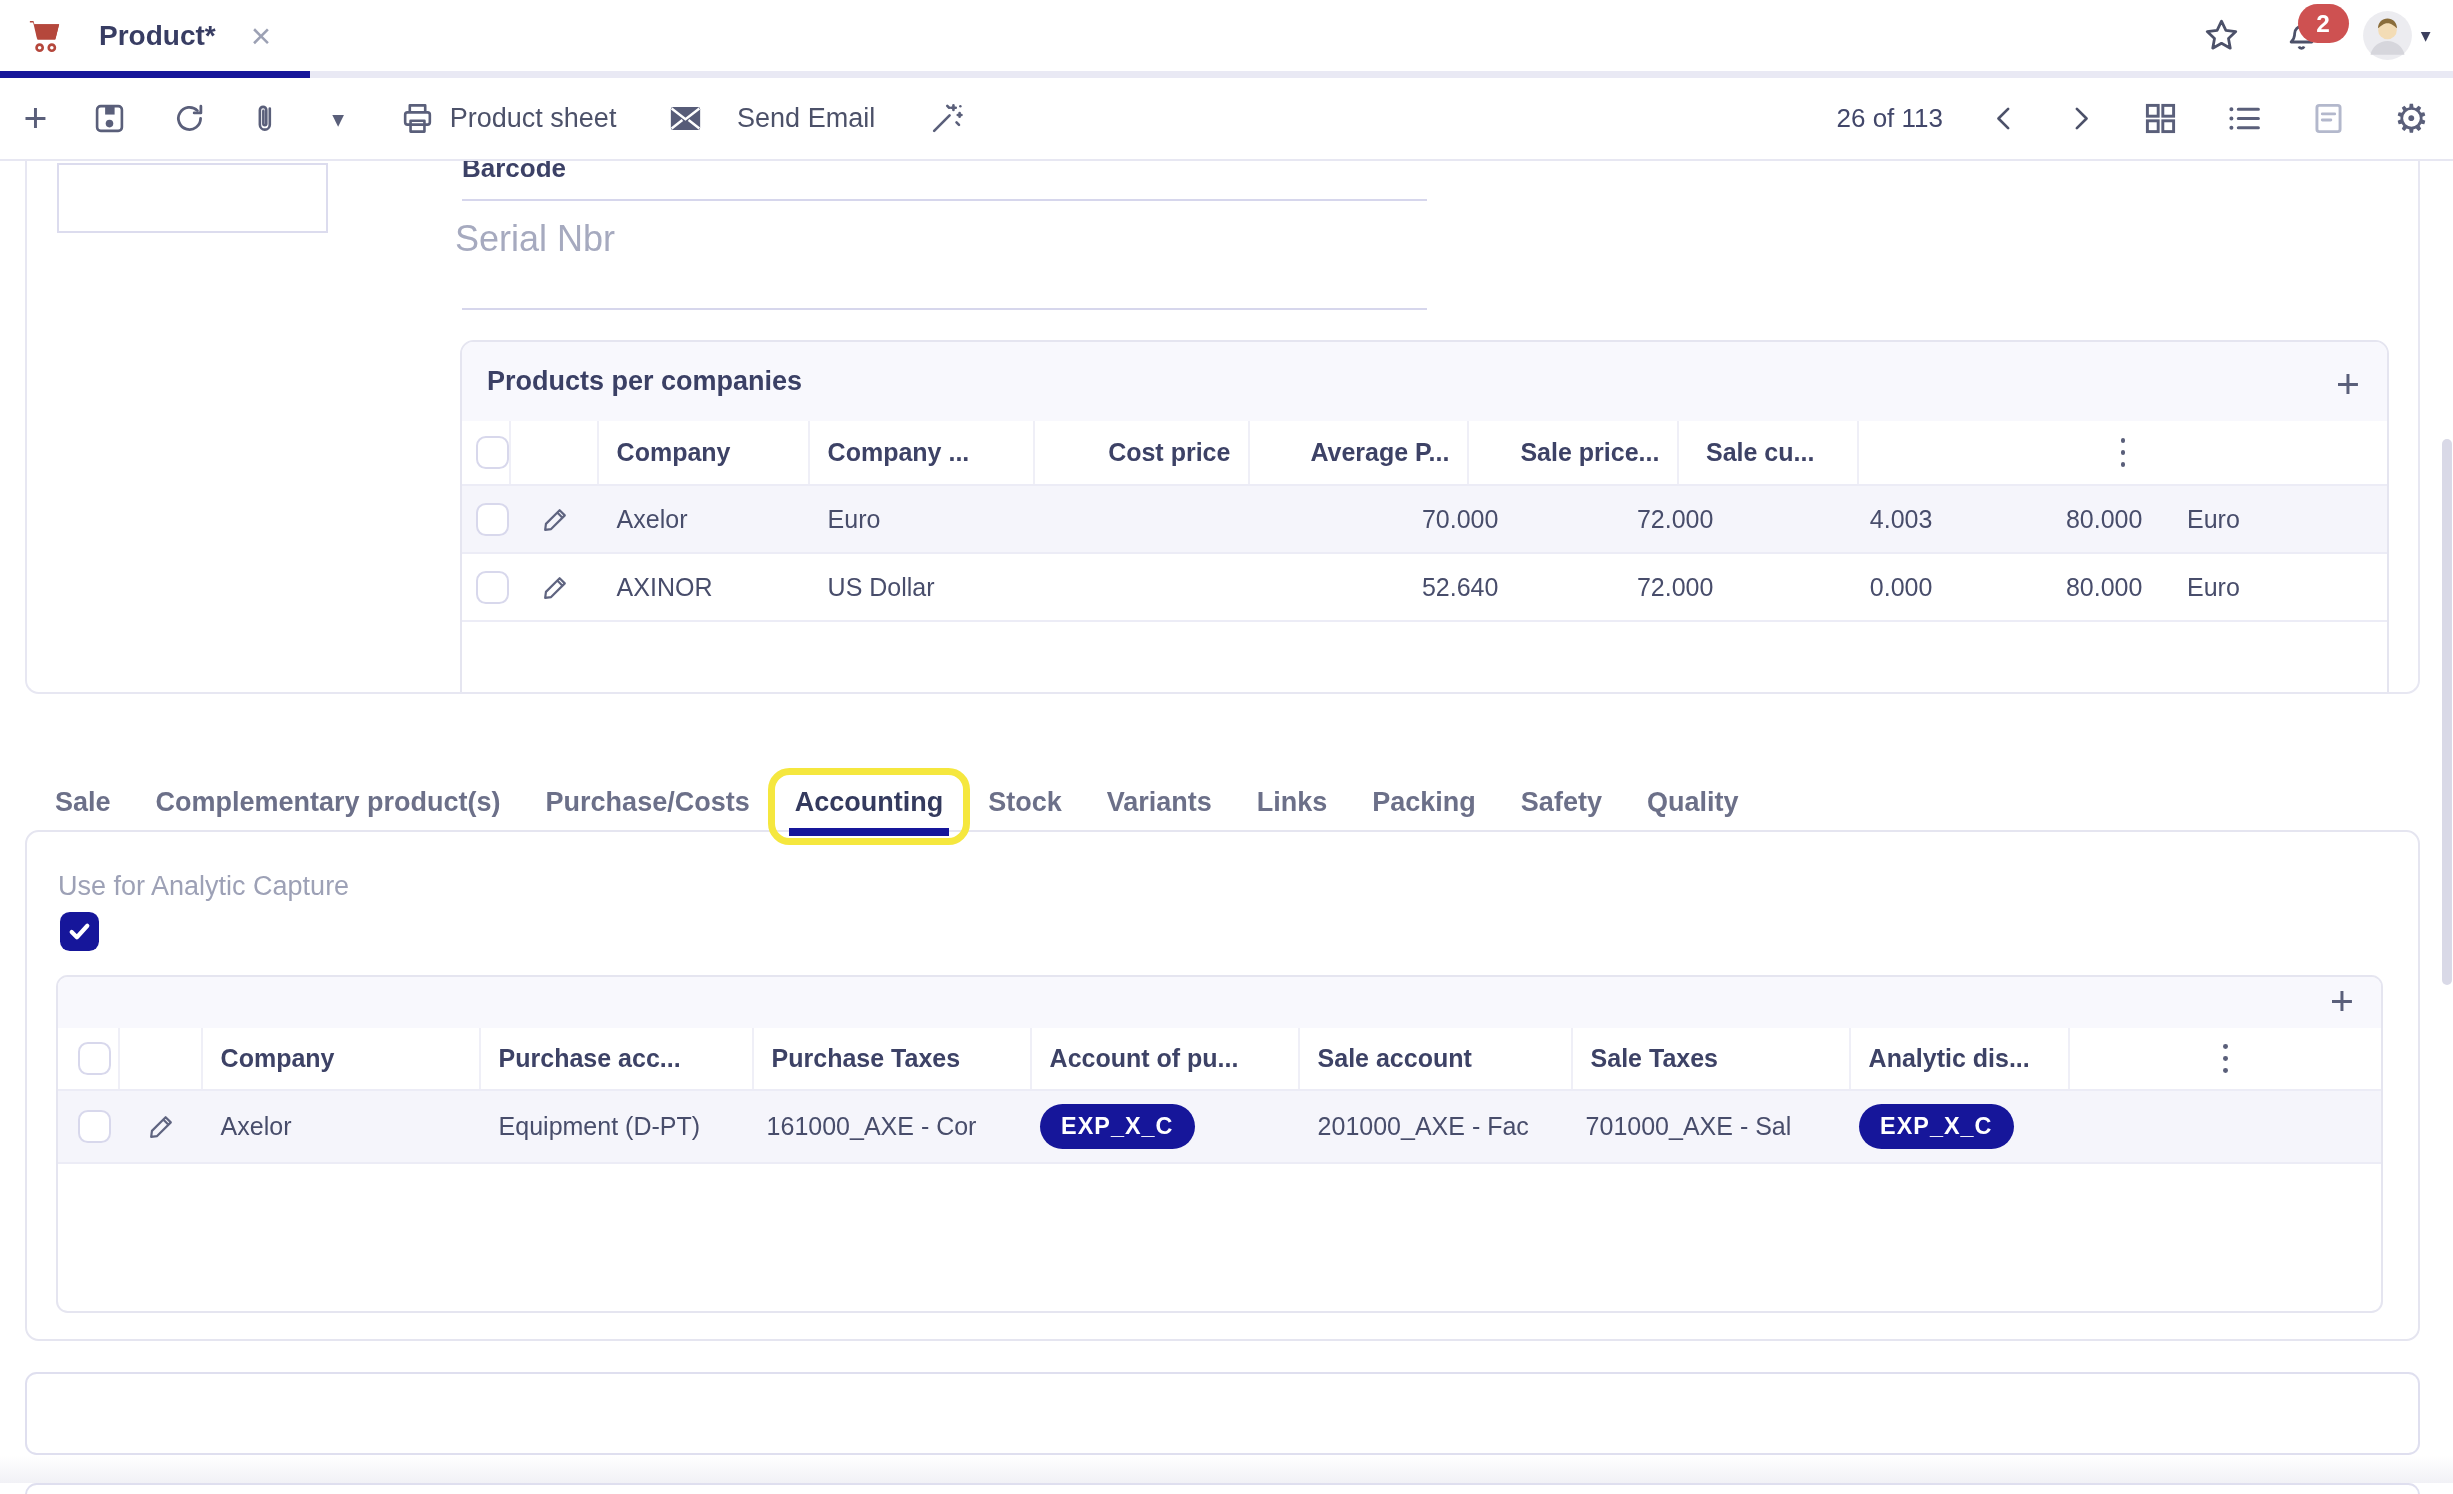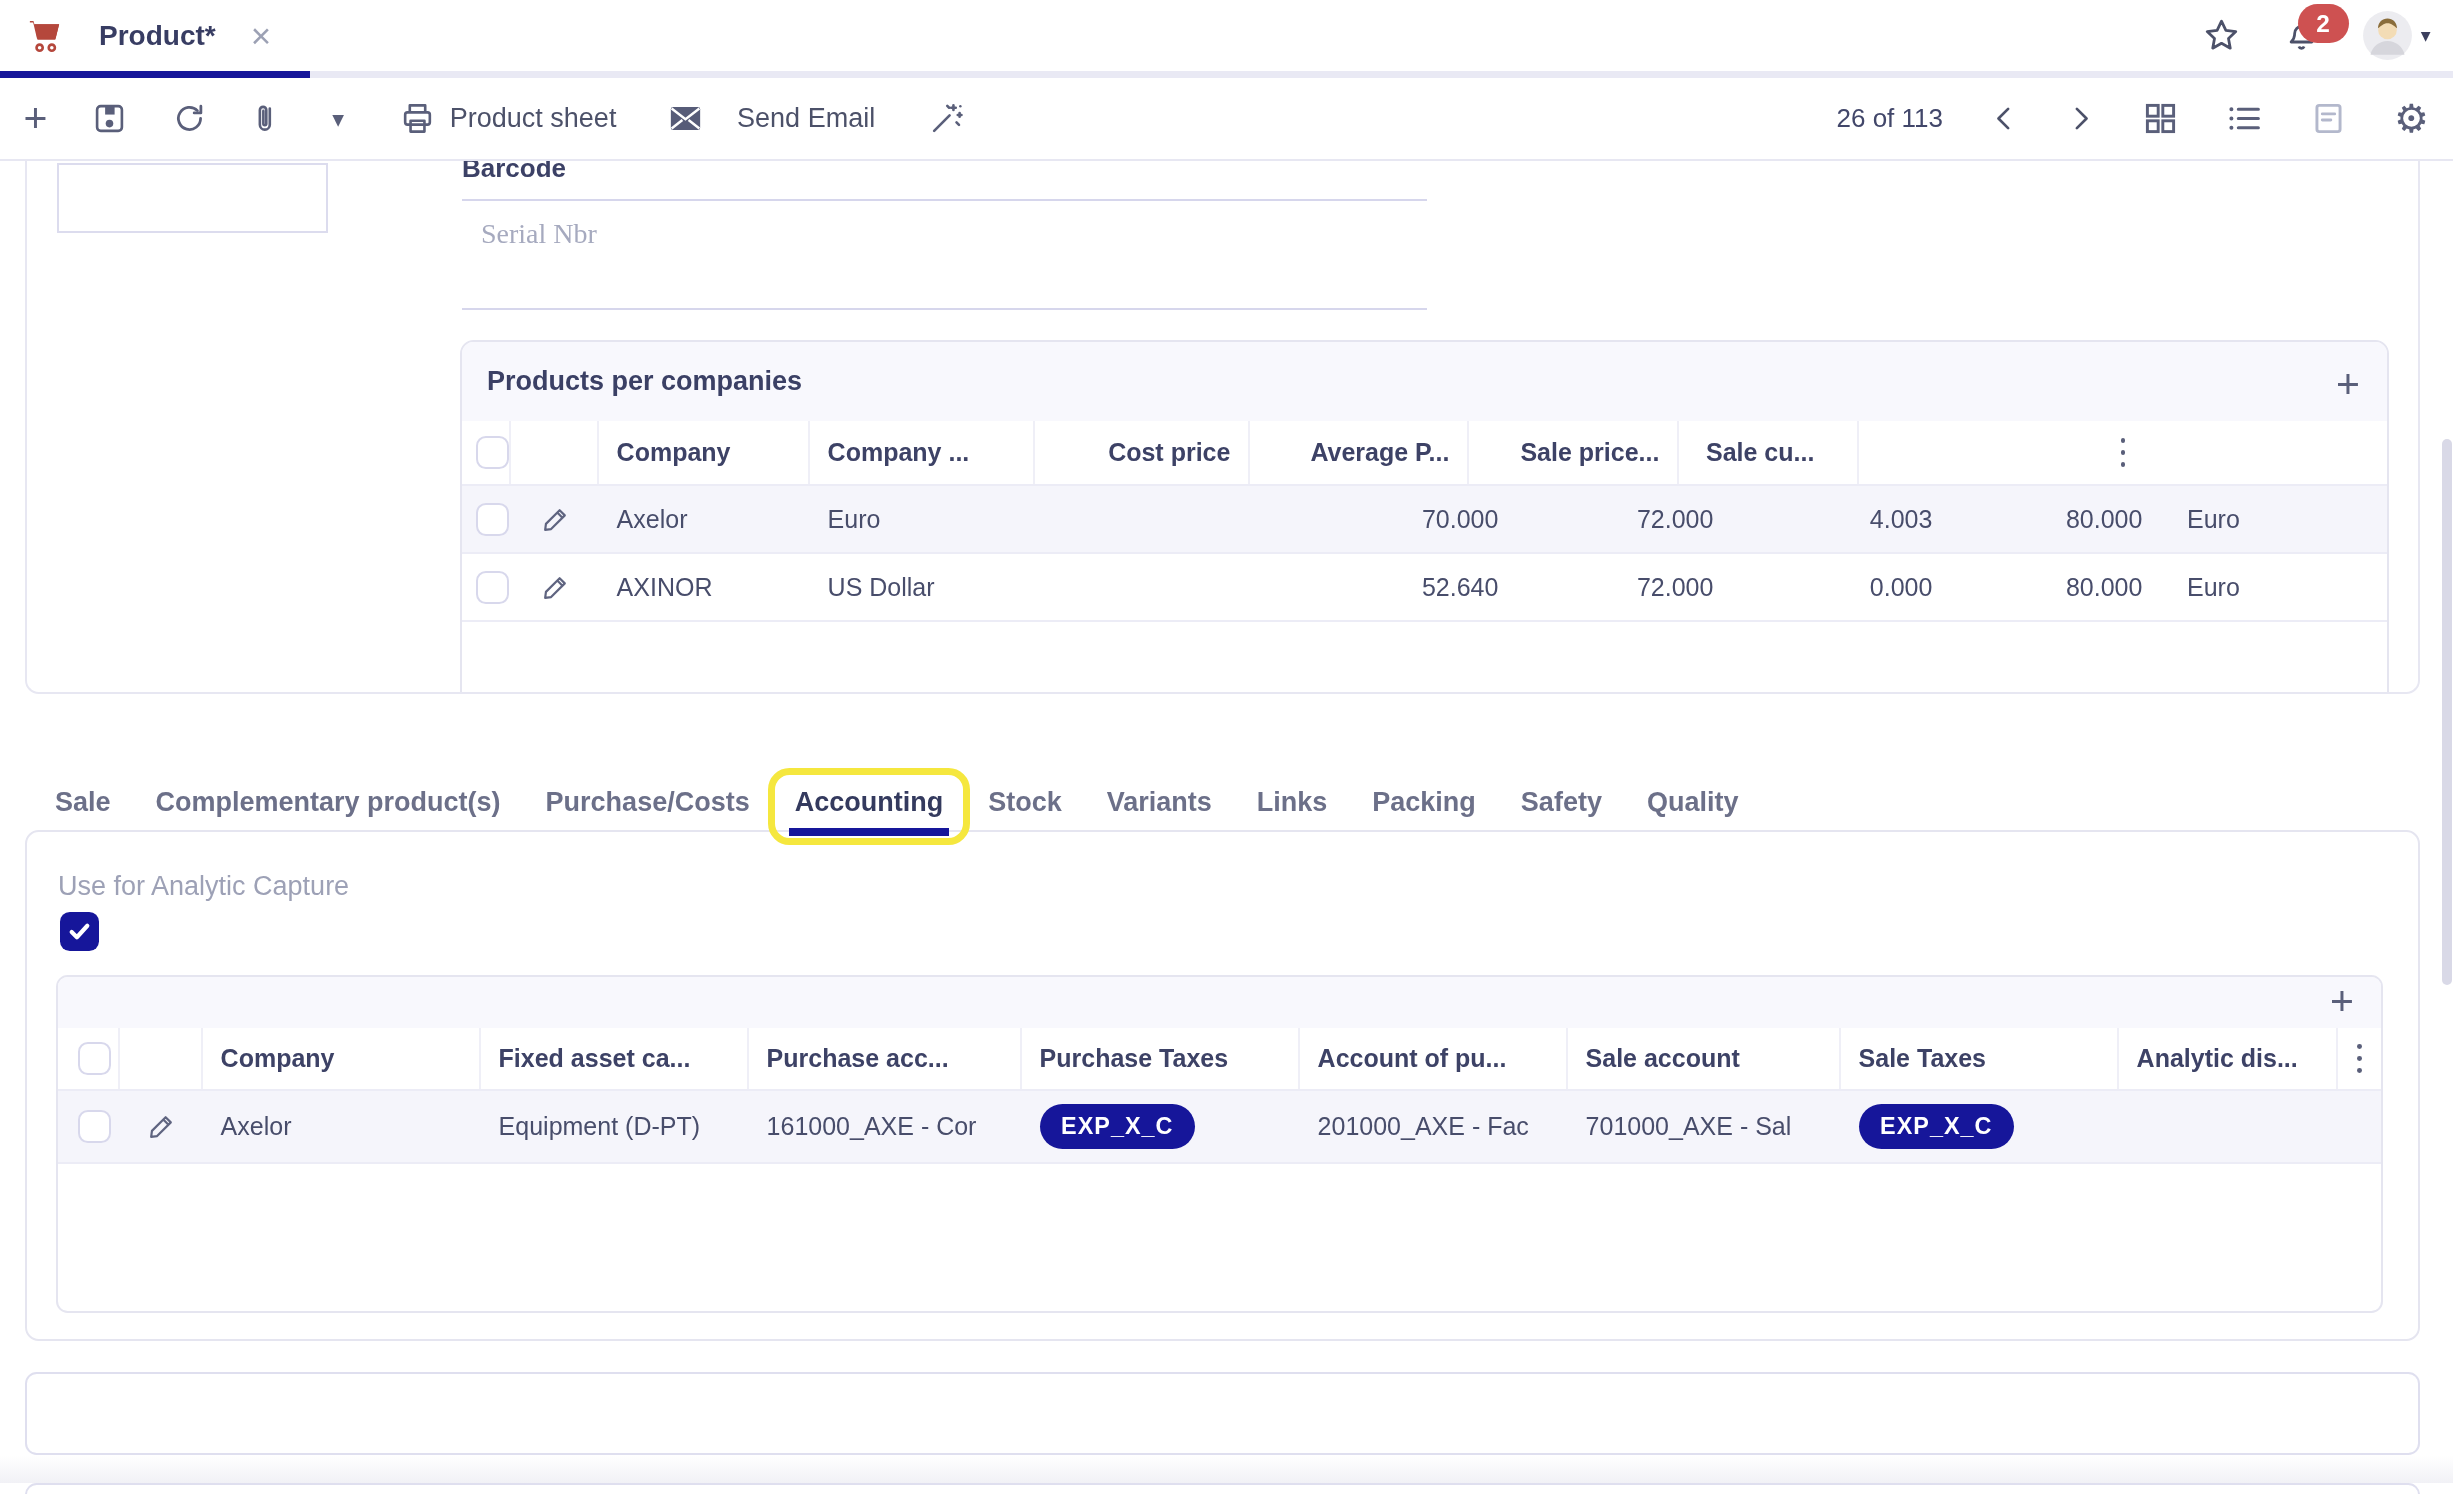--- a/index.html
+++ b/index.html
@@ -34,21 +34,21 @@
   .gear-glyph { font-size:39px; color:#5a5f7a; line-height:1; }
 
   
   .form-panel { position:absolute; left:25px; top:161px; width:2395px; height:533px;
     border-left:2px solid #e7e7f2; border-right:2px solid #e7e7f2; border-bottom:2px solid #e7e7f2;
     border-radius:0 0 13.7px 13.7px; overflow:hidden; background:#fff; }
   .thumb-box { position:absolute; left:30px; top:2px; width:271px; height:70px;
     border:2px solid #dcdcee; background:#fff; }
   .barcode-label { position:absolute; left:435px; top:-7.8px; font-size:26px; font-weight:bold; color:#3c4166; }
   .field-line1 { position:absolute; left:435px; top:38px; width:965px; height:2px; background:#d6d6ec; }
-  .serial-ph { position:absolute; left:454px; top:57px; font-size:28px; color:#a6aabf;font-family:Liberation Serif, serif; }
+  .serial-ph { position:absolute; left:428px; top:57px; font-size:36px; color:#a6aabf; }
   .field-line2 { position:absolute; left:435px; top:147px; width:965px; height:2px; background:#d6d6ec; }
 
   .products-panel { position:absolute; left:433px; top:179px; width:1929px; height:366px;
     border:2px solid #e5e5f0; border-radius:13.7px; background:#fff; overflow:hidden; }
   .pp-titlebar { height:79px; background:#f8f8fd; display:flex; align-items:center; }
   .pp-title { margin-left:25px; font-size:27px; font-weight:bold; color:#3b4065; }
   .pp-plus { position:absolute; right:27px; top:21.5px; }
 
   .grid-header { display:flex; align-items:stretch; background:#fff; border-bottom:2px solid #ececf6; }
   .grid-header .hcell { display:flex; align-items:center; font-size:25px; font-weight:bold; color:#3d4266;
@@ -351,21 +351,20 @@
     <div class="acc-grid">
       <div class="ag-toolbar">
         <span class="ag-plus ticon plus-glyph">+</span>
       </div>
       <div class="grid-header ag-header">
         <div class="hcell ac0">
             <span class="checkbox"></span>
           </div>
         <div class="hcell ac1"></div>
         <div class="hcell ac2">Company</div>
-        <div class="hcell ac3">Fixed asset ca...</div>
         <div class="hcell ac4">Purchase acc...</div>
         <div class="hcell ac5">Purchase Taxes</div>
         <div class="hcell ac6">Account of pu...</div>
         <div class="hcell ac7">Sale account</div>
         <div class="hcell ac8">Sale Taxes</div>
         <div class="hcell ac9">Analytic dis...</div>
         <div class="hcell ac10">
             <span class="kebab">
               <i></i>
               <i></i>

